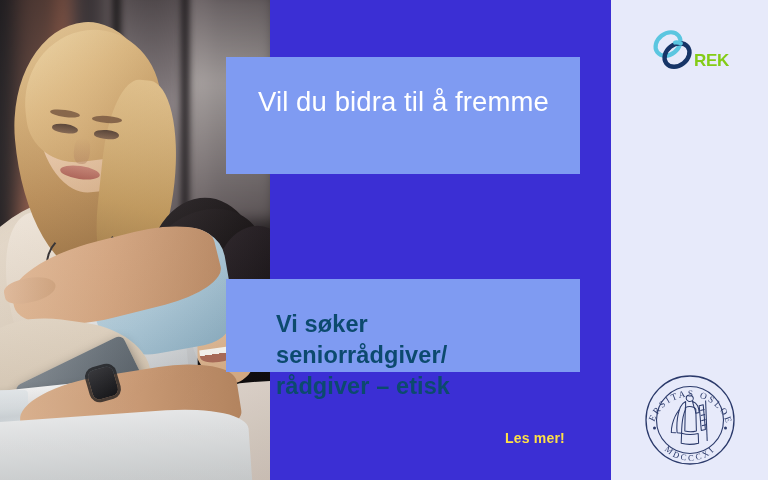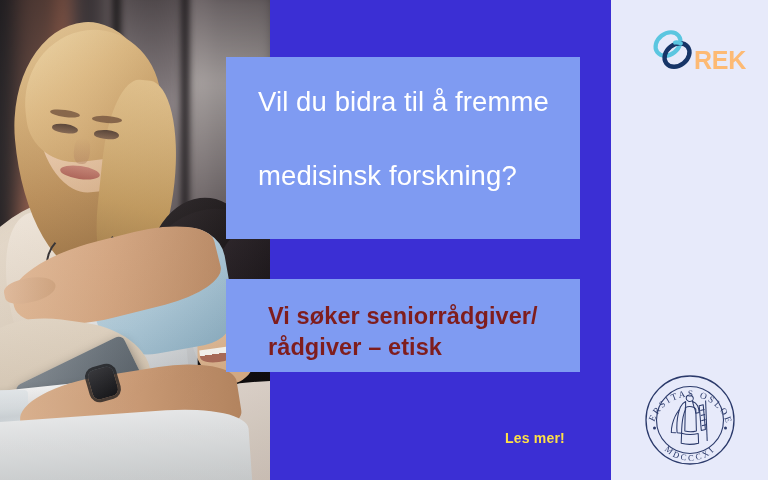--- a/index.html
+++ b/index.html
@@ -311,39 +311,39 @@
   }
 
   
   .card {
     position: absolute;
     background: #7f9bf2;
     box-sizing: border-box;
   }
   .card-headline {
     left: 226px; top: 57px;
-    width: 354px; height: 182px;
+    width: 354px; height: 117px;
     padding: 26px 30px 0 32px;
   }
   .card-headline .headline {
     margin: 0;
     color: #ffffff;
     font-size: 27.5px;
     font-weight: 400;
     line-height: 37px;
     letter-spacing: .1px;
   }
   .card-role {
     left: 226px; top: 279px;
     width: 354px; height: 93px;
     padding: 18px 26px 0 38px;
   }
   .card-role .role {
-    margin: 4px;
-    color: #7f1d1d;
+    margin: 12px;
+    color: #0c4a6e;
     font-size: 23.5px;
     font-weight: 700;
     line-height: 31px;
     letter-spacing: .1px;
   }
 
   
   .cta {
     position: absolute;
     left: 505px; top: 430px;
@@ -361,22 +361,22 @@
   
   .rek-logo {
     position: absolute;
     left: 650px; top: 27px;
     width: 90px; height: 46px;
     display: flex;
     align-items: center;
   }
   .rek-mark { width: 46px; height: 44px; flex: none; }
   .rek-word {
-    color: #fdba74;
-    font-size: 25px;
+    color: #84cc16;
+    font-size: 17px;
     font-weight: 700;
     letter-spacing: -.3px;
     margin-left: -2px;
     line-height: 1;
     margin-top: 20px;
   }
 
   
   .uio-seal {
     position: absolute;
@@ -442,21 +442,21 @@
     <div class="layer w1-hand"></div>
     <div class="layer books"></div>
     <div class="layer glass"></div>
     <div class="layer arm-low"></div>
     <div class="layer watch"></div>
     <div class="layer desk"></div>
     <div class="layer photo-soft"></div>
   </div>
 
   <div class="card card-headline">
-    <p class="headline"><span>Vil du bidra til å fremme</span><br><br><span>medisinsk forskning?</span></p>
+    <p class="headline"><span>Vil du bidra til å fremme</span><br><br></p>
   </div>
 
   <div class="card card-role">
     <p class="role"><span>Vi søker seniorrådgiver/</span><br><span>rådgiver – etisk</span></p>
   </div>
 
   <button class="cta">Les mer!</button>
 
   <div class="rek-logo">
     <svg class="rek-mark" viewBox="0 0 46 44">

